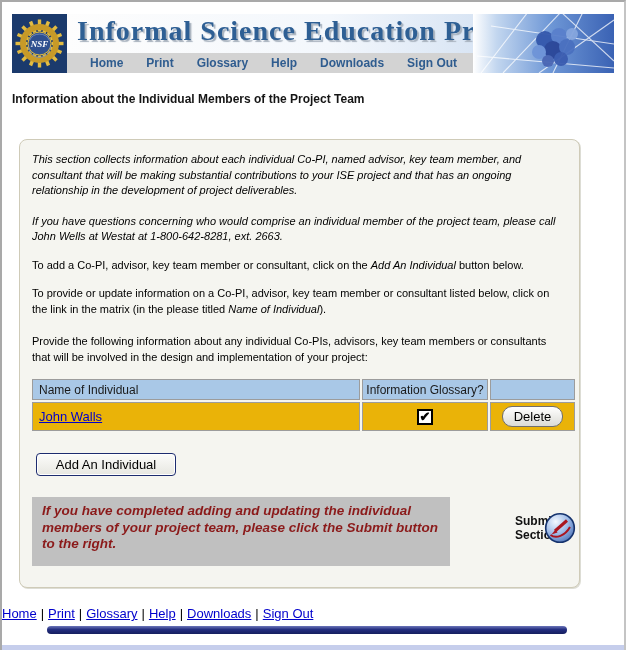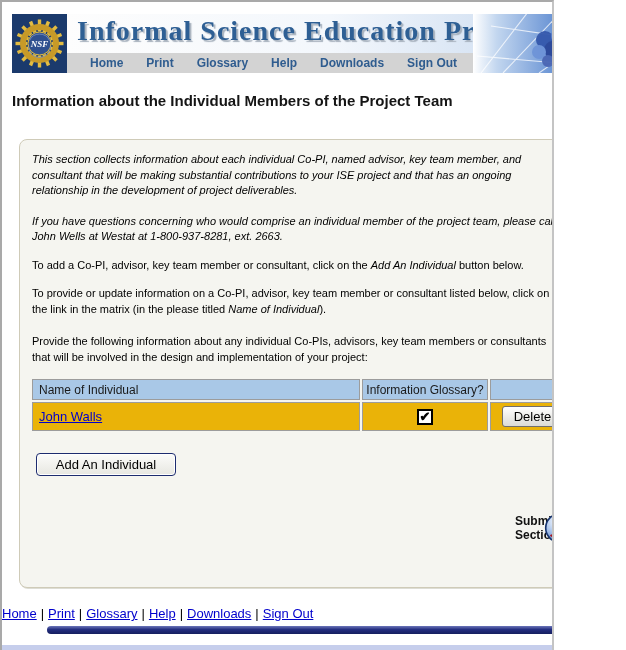--- a/index.html
+++ b/index.html
@@ -1,34 +1,34 @@
 <!DOCTYPE html>
 <html><head>
 <meta charset="utf-8">
 <style>
   html,body { margin:0; padding:0; background:#fff; font-family:"Liberation Sans", sans-serif; }
-  .page { position:relative; width:554px; height:650px; background:#FFFFFF; box-sizing:border-box;
+  .page { position:relative; width:626px; height:650px; background:#FFFFFF; box-sizing:border-box;
           border-left:2px solid #A9A9A9; border-top:2px solid #A9A9A9; border-right:2px solid #C4C4C4; overflow:hidden; }
 
   
   .header { position:absolute; left:10px; top:12px; width:602px; height:59px; }
   .nsf-logo { position:absolute; left:0; top:0; width:55px; height:59px; background:#1B3A6C; }
   .title-band { position:absolute; left:55px; top:0; width:406px; height:39px;
                 background:linear-gradient(to right,#FDFDFD,#F3F7FC 65%,#D9E5F4); }
   .app-title { display:block; white-space:nowrap; padding:1px 0 0 10px;
                font-family:"Liberation Serif", serif; font-size:28px; font-weight:bold;
                color:#2E5F94; letter-spacing:1px; text-shadow:2px 2px 1px #A8B2BE; }
   .navbar { position:absolute; left:55px; top:39px; width:408px; height:20px; background:#D3D3D3;
             display:flex; align-items:center; gap:23px; padding-left:23px; box-sizing:border-box; }
   .nav-link { font-size:12px; font-weight:bold; color:#2F5C8F; text-decoration:none; cursor:pointer; }
   .header-art { position:absolute; right:0; top:0; width:141px; height:59px; }
 
   
   .page-title { position:absolute; left:10px; top:90px; width:600px; margin:0;
-                font-size:15px; font-weight:bold; color:#151515; }
+                font-size:12px; font-weight:bold; color:#151515; }
 
   
   .panel { position:absolute; left:17px; top:137px; width:561px; height:449px; box-sizing:border-box;
            background:#F5F5F0; border:1px solid #CFCBB8; border-radius:8px;
            box-shadow:1px 1px 0 #DMDD; box-shadow:1px 1px 0 #DDDDD5; padding:12px 12px 0 12px; }
   .panel p { font-size:11px; line-height:15.5px; margin:0 0 13px 0; color:#000; }
   .red-italic { color:#8B1A1A; font-style:italic; }
   .p1 { margin-bottom:15px !important; }
   .p4 { margin-bottom:17px !important; }
   .bold-para { font-weight:normal; margin-bottom:12px !important; }
@@ -38,21 +38,21 @@
   .members-table { border-collapse:separate; border-spacing:2px; table-layout:fixed; width:547px; margin:0 0 20px -2px; }
   .members-table th { background:#A9C8E7; border:1px solid #9C9C9C; font-weight:normal; font-size:12px;
                       height:19px; text-align:left; padding:0 0 0 6px; color:#1A1A1A; }
   .members-table th.center, .members-table td.center { text-align:center; padding:0; }
   .members-table td { background:#eab308; border:1px solid #9C9C9C; height:27px; font-size:13px; padding:0 0 0 6px; }
   .col-name { width:328px; } .col-complete { width:126px; } .col-action { width:85px; }
   .name-link { color:#0000CC; text-decoration:underline; cursor:pointer; }
   .checkbox { display:inline-block; width:12px; height:12px; border:2px solid #000; background:#fff;
               font-size:13px; line-height:11px; font-weight:bold; text-align:center; color:#000; cursor:pointer; }
   .delete-btn { font-family:"Liberation Sans",sans-serif; font-size:13px; color:#000; padding:2px 11px;
-                background:linear-gradient(#FFFFFF,#DBDBD5); border:1px solid #6F6F6F; border-radius:3px; cursor:pointer; }
+                background:linear-gradient(#FFFFFF,#DBDBD5); border:1px solid #6F6F6F; border-radius:10px; cursor:pointer; }
 
   
   .add-btn { display:block; width:140px; height:23px; margin:0 0 21px 4px; font-family:"Liberation Sans",sans-serif;
              font-size:13px; color:#000; background:linear-gradient(#FCFCFA,#E7E7E1);
              border:1px solid #1D2C6F; border-radius:4px; box-shadow:inset 0 0 0 1px #FFFFFF; cursor:pointer; }
   .notice-box { width:418px; height:69px; box-sizing:border-box; background:#C0C0C0; padding:6px 10px;
                 color:#8B1A1A; font-weight:bold; font-style:italic; font-size:13.5px; line-height:16.5px; }
   .submit-label { position:absolute; left:475px; top:374px; font-size:12px; font-weight:bold;
                   line-height:14px; color:#111;margin-left:20px; }
   .submit-label span { display:block; }
@@ -146,21 +146,21 @@
           <circle cx="75" cy="47" r="6" fill="#4A66B4"></circle>
         </g>
       </svg>
     </div>
   </div>
 
   <h1 class="page-title">Information about the Individual Members of the Project Team</h1>
 
   <div class="panel">
     <p class="red-italic p1">This section collects information about each individual Co-PI, named advisor, key team member, and consultant that will be making substantial contributions to your ISE project and that has an ongoing relationship in the development of project deliverables.</p>
-    <p class="red-italic">If you have questions concerning who would comprise an individual member of the project team, please call John Wells at Westat at 1-800-937-8281, ext. 2663.</p>
+    <p class="red-italic">If you have questions concerning who would comprise an individual member of the project team, please call John Wells at Westat at 1-800-642-8281, ext. 2663.</p>
 
     <p><span>To add a Co-PI, advisor, key team member or consultant, click on the </span><span class="inline-em">Add An Individual</span><span> button below.</span></p>
 
     <p class="p4"><span>To provide or update information on a Co-PI, advisor, key team member or consultant listed below, click on the link in the matrix (in the please titled </span><span class="inline-em">Name of Individual</span><span>).</span></p>
 
     <p class="bold-para">Provide the following information about any individual Co-PIs, advisors, key team members or consultants that will be involved in the design and implementation of your project:</p>
 
     <table class="members-table">
       <colgroup>
           <col class="col-name">
@@ -182,20 +182,21 @@
         </td>
         <td class="center">
           <button class="delete-btn">Delete</button>
         </td>
       </tr>
     </tbody>
       </table>
 
     <button class="add-btn">Add An Individual</button>
 
+    <div class="notice-box">If you have completed adding and updating the individual members of your project team, please click the Submit button to the right.</div>
 
     <div class="submit-label">
       <span>Submit</span>
       <span>Section</span>
     </div>
 
     <div class="submit-icon">
       <svg width="32" height="32" viewBox="0 0 32 32">
         <defs>
           <radialGradient id="sg" cx="0.35" cy="0.28" r="0.95">

